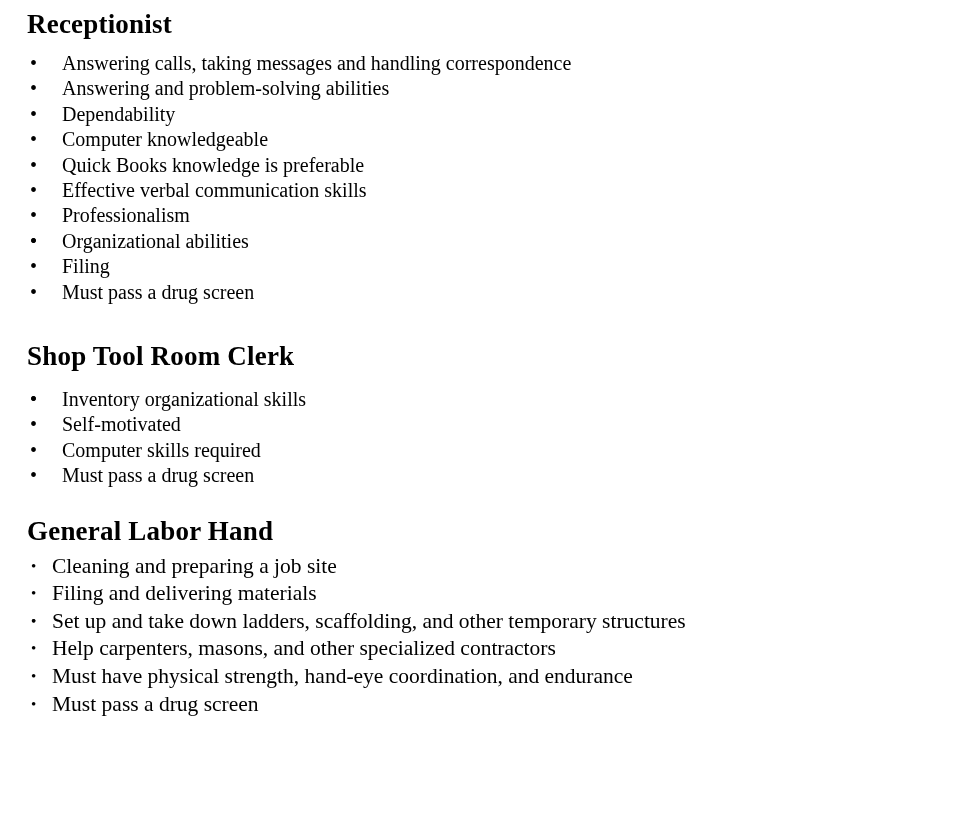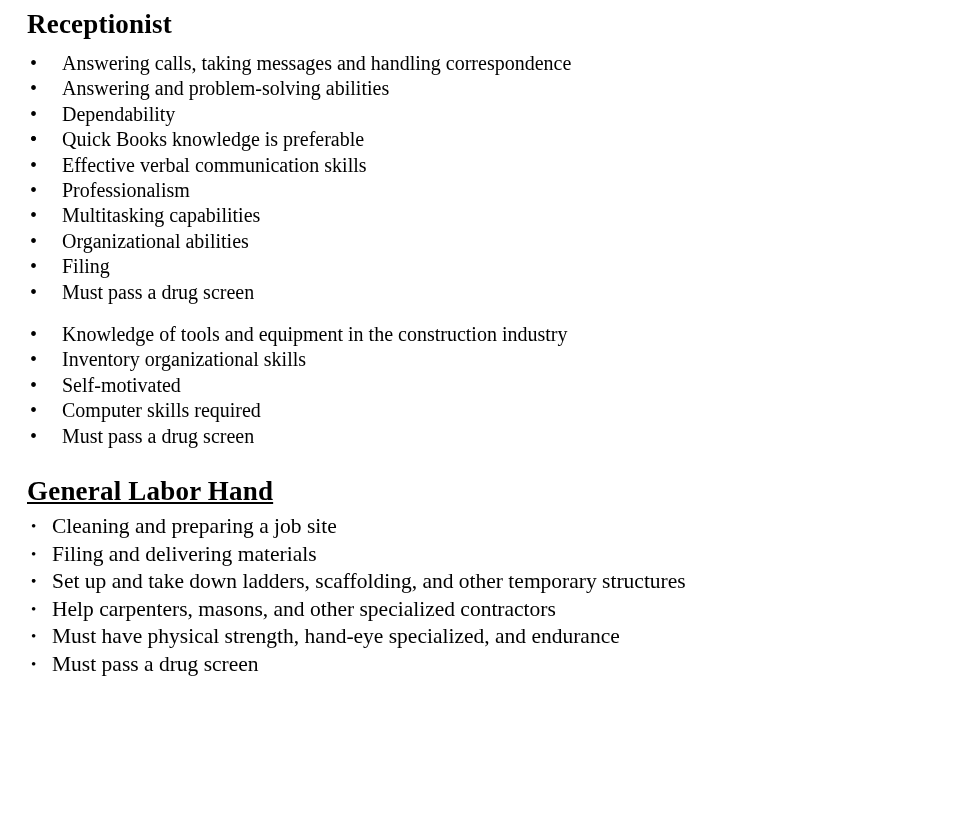--- a/index.html
+++ b/index.html
@@ -15,21 +15,21 @@
   .page { width: 973px; height: 834px; position: relative; }
   .sec-title {
     margin: 0 0 0 27px;
     font-size: 27px;
     font-weight: 700;
     line-height: 28px;
     letter-spacing: 0.2px;
   }
   #sec-1 .sec-title { margin-top: 10px; }
   #sec-2 .sec-title { margin-top: 37px; }
-  #sec-3 .sec-title { margin-top: 28px; text-decoration: underline; }
+  #sec-3 .sec-title { margin-top: 28px; }
 
   ul.list { list-style: none; margin: 0; padding: 0; }
   ul.list li { position: relative; }
 
   
   ul.la, ul.lb { }
   ul.la { margin-top: 13px; }
   ul.lb { margin-top: 17px; }
   ul.la li, ul.lb li {
     font-size: 20px;
@@ -59,47 +59,48 @@
 <body>
 
 <div class="page">
 
   <section id="sec-1">
     <h2 class="sec-title">Receptionist</h2>
     <ul class="list la">
       <li><span class="blt">•</span><span>Answering calls, taking messages and handling correspondence</span></li>
       <li><span class="blt">•</span><span>Answering and problem-solving abilities</span></li>
       <li><span class="blt">•</span><span>Dependability</span></li>
-      <li><span class="blt">•</span></li>
+      <li><span class="blt">•</span><span>Computer knowledgeable</span></li>
       <li><span class="blt">•</span><span>Quick Books knowledge is preferable</span></li>
       <li><span class="blt">•</span><span>Effective verbal communication skills</span></li>
       <li><span class="blt">•</span><span>Professionalism</span></li>
-      <li><span class="blt">•</span><span>Multitasking capabilities</span></li>
+      <li><span class="blt">•</span></li>
       <li><span class="blt">•</span><span>Organizational abilities</span></li>
       <li><span class="blt">•</span><span>Filing</span></li>
       <li><span class="blt">•</span><span>Must pass a drug screen</span></li>
     </ul>
   </section>
 
   <section id="sec-2">
+    <h2 class="sec-title">Shop Tool Room Clerk</h2>
     <ul class="list lb">
-      <li><span class="blt">•</span><span>Knowledge of tools and equipment in the construction industry</span></li>
+      <li><span class="blt">•</span></li>
       <li><span class="blt">•</span><span>Inventory organizational skills</span></li>
       <li><span class="blt">•</span><span>Self-motivated</span></li>
       <li><span class="blt">•</span><span>Computer skills required</span></li>
       <li><span class="blt">•</span><span>Must pass a drug screen</span></li>
     </ul>
   </section>
 
   <section id="sec-3">
     <h2 class="sec-title">General Labor Hand</h2>
     <ul class="list lc">
       <li><span class="blt">•</span><span>Cleaning and preparing a job site</span></li>
       <li><span class="blt">•</span><span>Filing and delivering materials</span></li>
       <li><span class="blt">•</span></li>
       <li><span class="blt">•</span><span>Set up and take down ladders, scaffolding, and other temporary structures</span></li>
       <li><span class="blt">•</span><span>Help carpenters, masons, and other specialized contractors</span></li>
-      <li><span class="blt">•</span><span>Must have physical strength, hand-eye specialized, and endurance</span></li>
+      <li><span class="blt">•</span><span>Must have physical strength, hand-eye coordination, and endurance</span></li>
       <li><span class="blt">•</span><span>Must pass a drug screen</span></li>
     </ul>
   </section>
 
 </div>
 
 </body></html>

